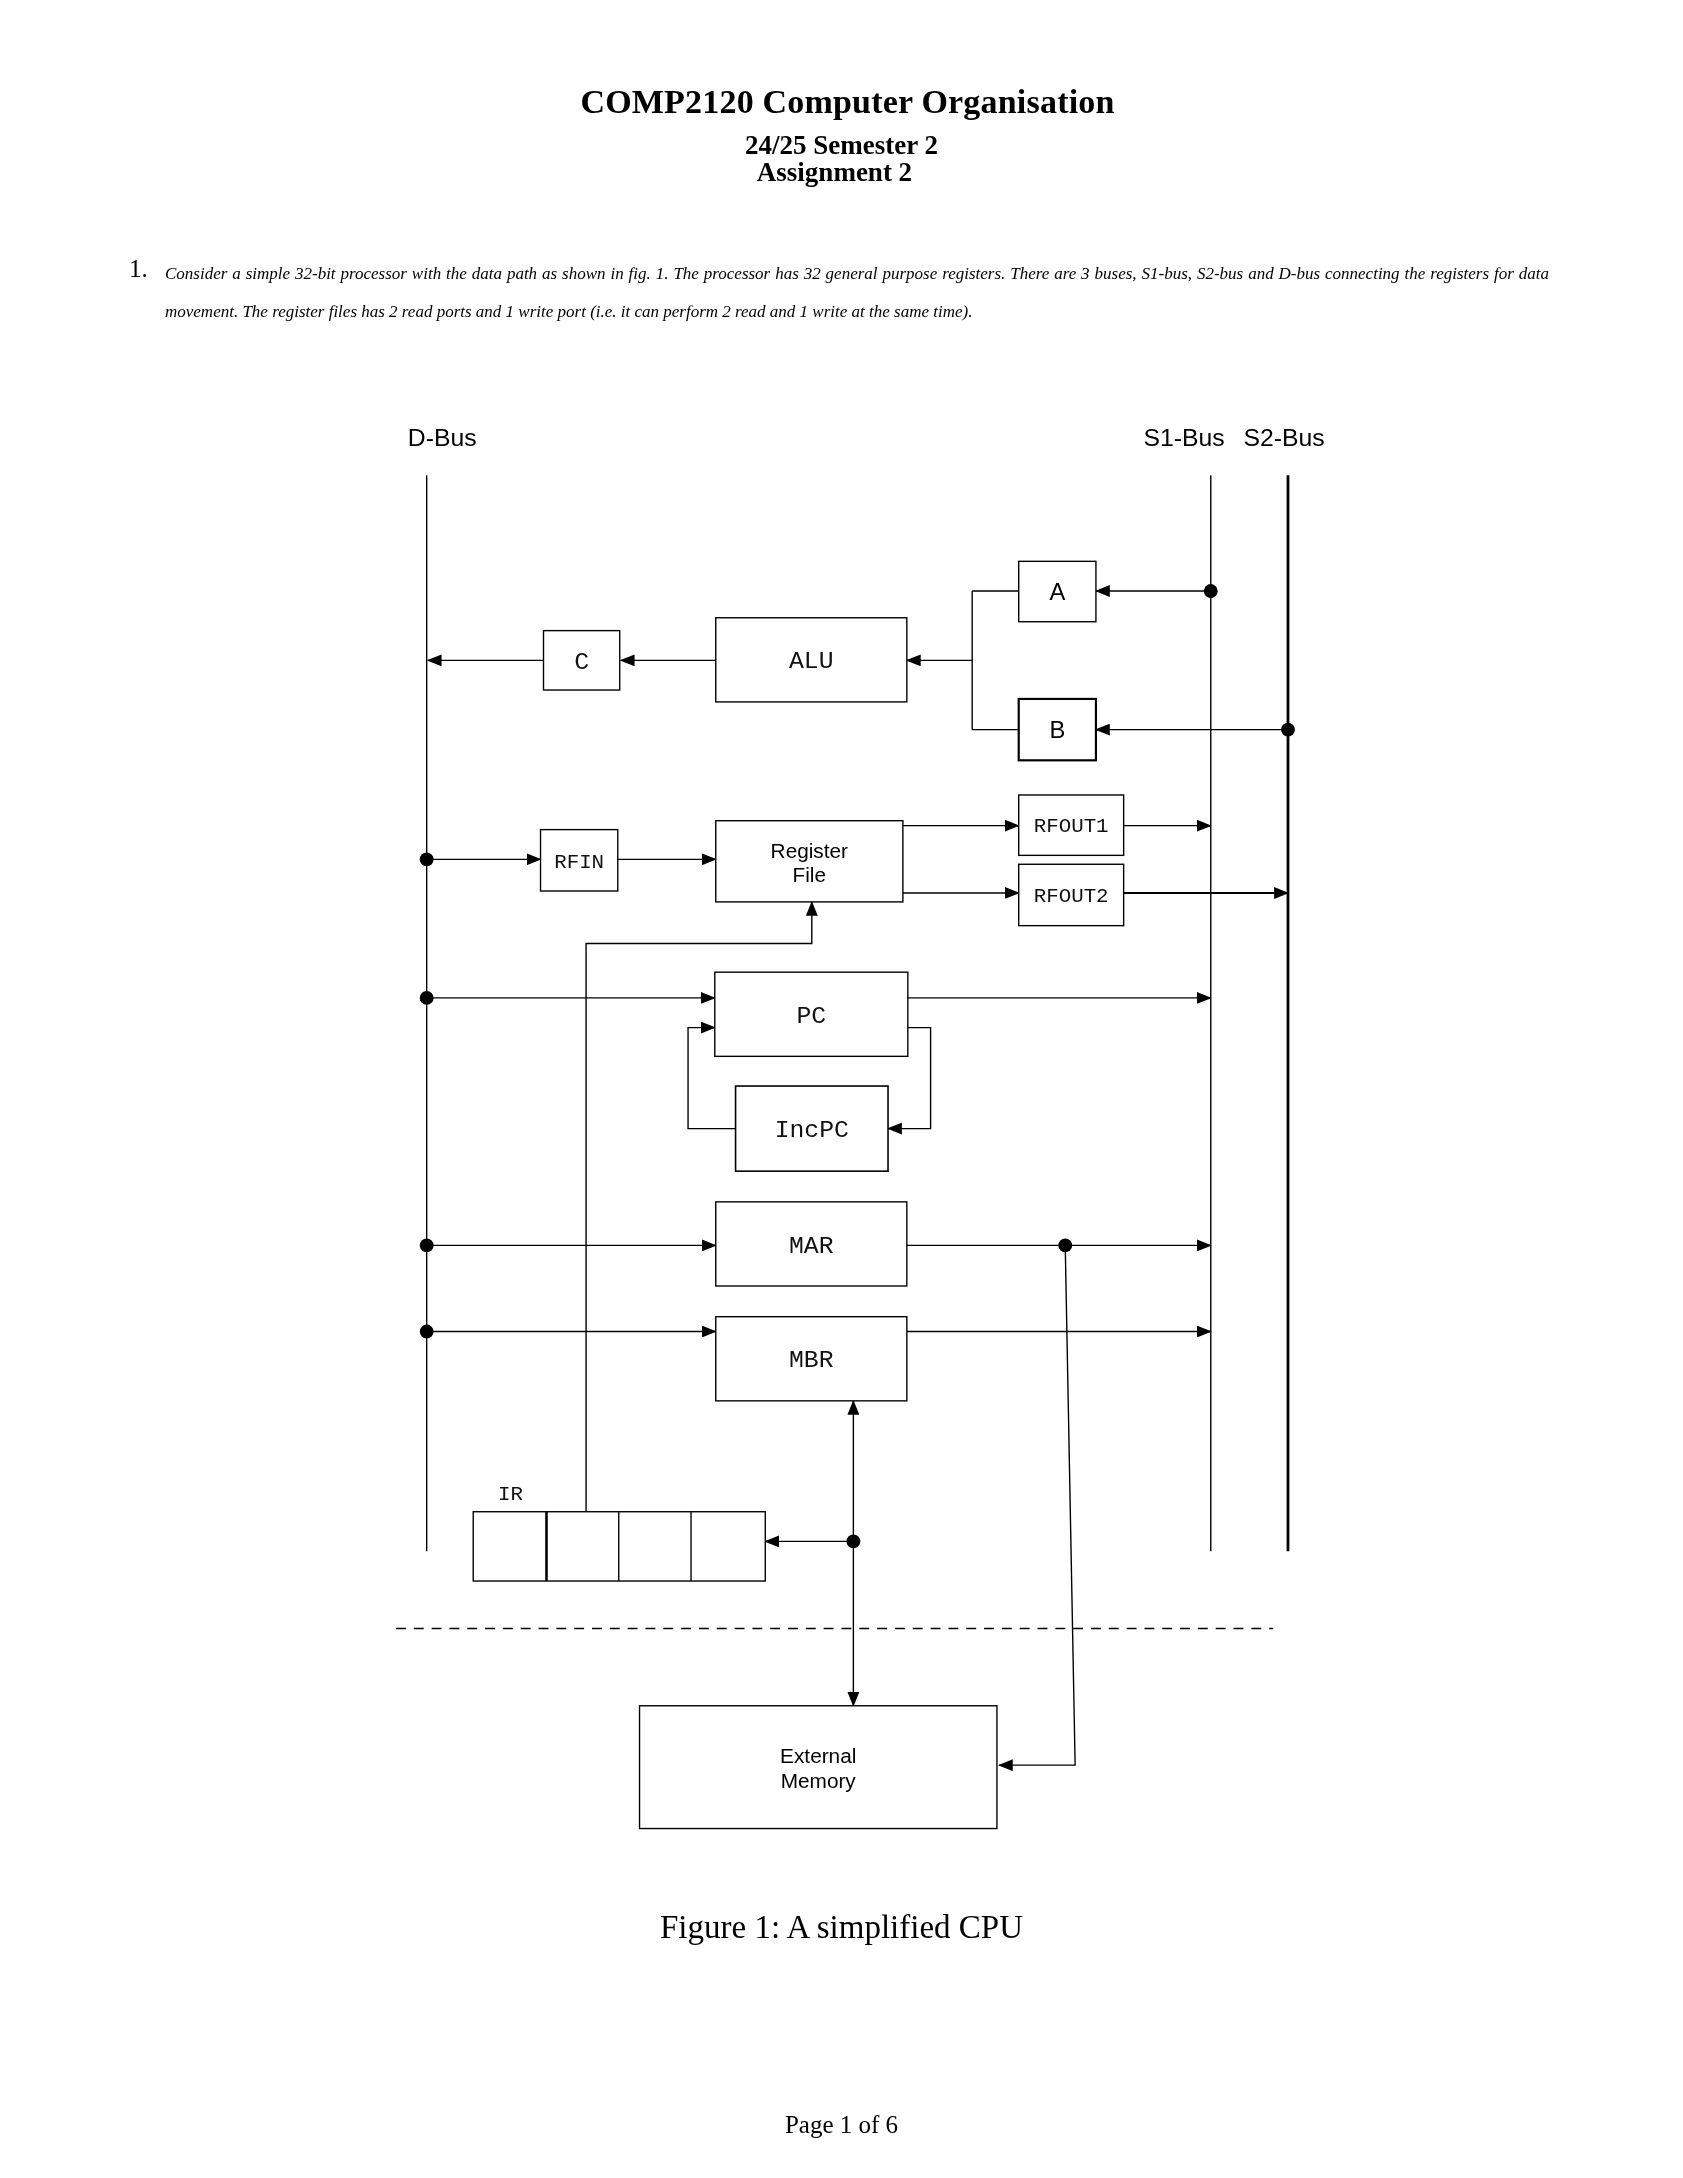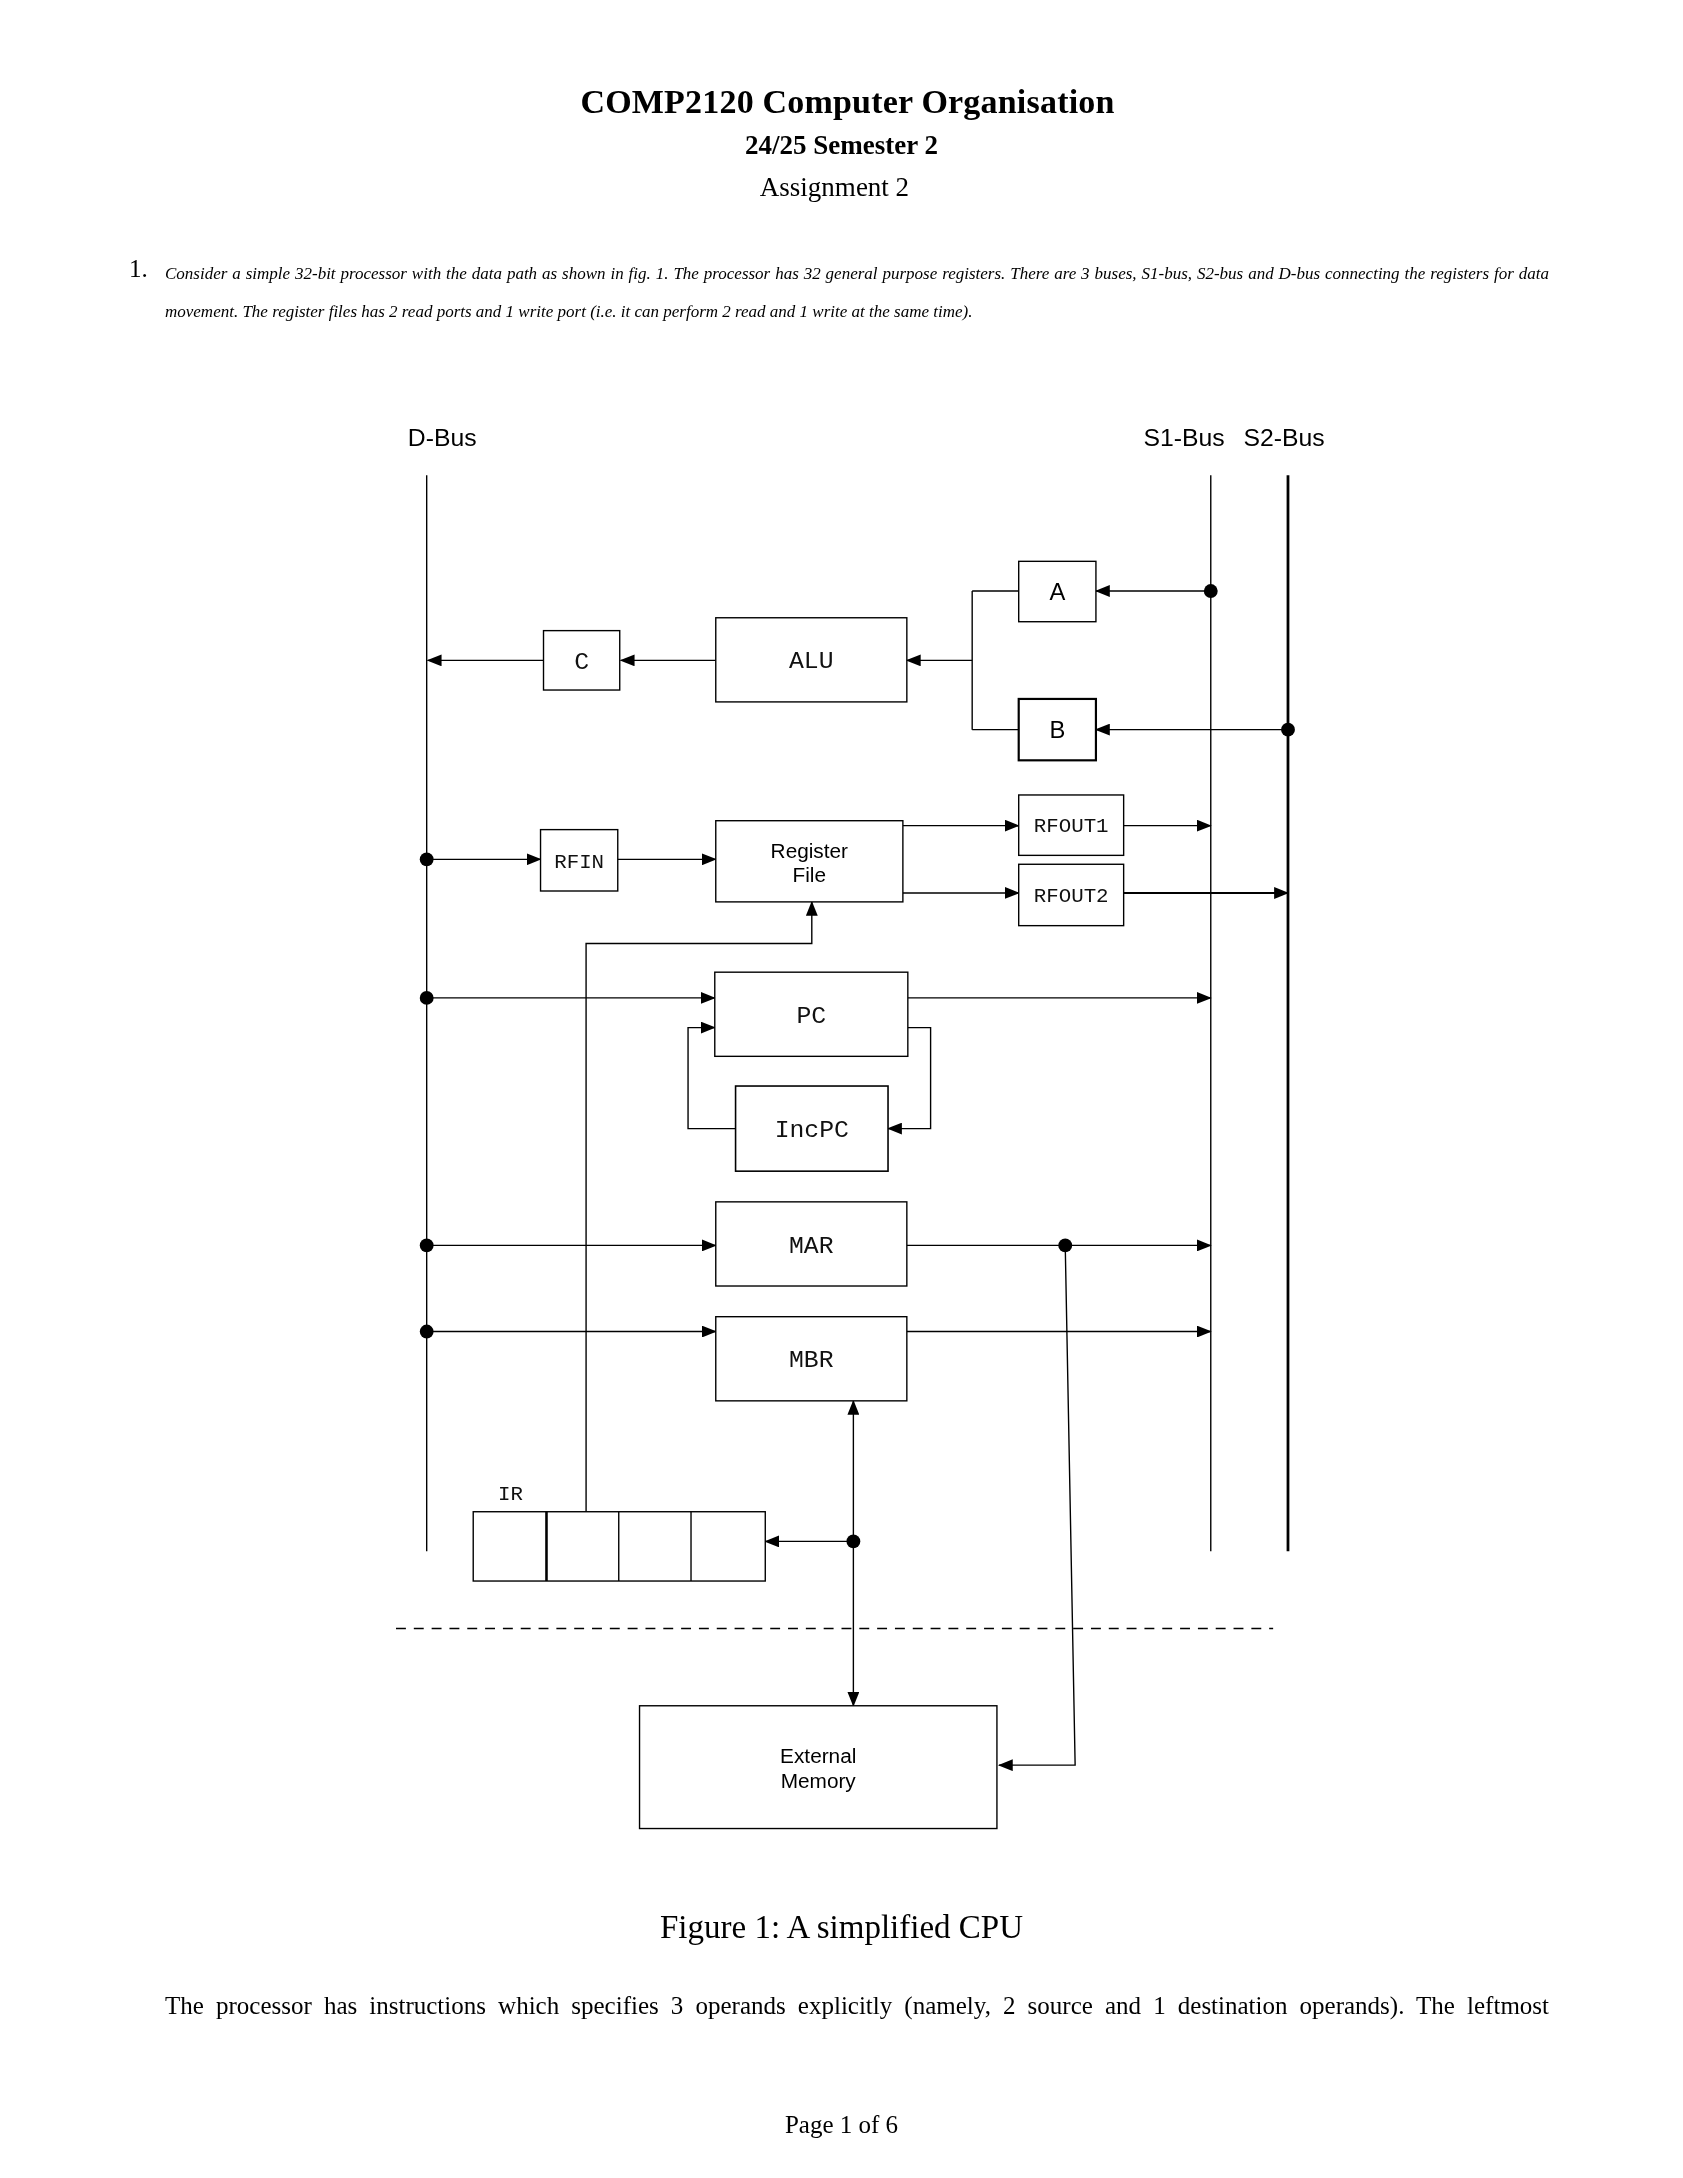--- a/index.html
+++ b/index.html
@@ -2,21 +2,21 @@
 <html><head>
 <meta charset="utf-8">
 <style>
   html,body{margin:0;padding:0;background:#fff;}
   .page{position:relative;width:1683px;height:2178px;background:#ffffff;color:#000;
         font-family:"Liberation Serif", serif;overflow:hidden;}
   .center{text-align:center;}
   .doc-title{position:absolute;left:0;top:83px;width:1683px;font-weight:bold;
              font-size:34px;letter-spacing:0.2px;margin-left:6px;}
   .doc-subtitle{position:absolute;left:0;top:130px;width:1683px;font-weight:bold;font-size:27px;}
-  .doc-assignment{position:absolute;left:0;top:172px;width:1669px;font-weight:normal;font-size:27px;}
+  .doc-assignment{position:absolute;left:0;top:157px;width:1669px;font-weight:bold;font-size:27px;}
   .item-number{position:absolute;left:129px;top:255px;font-size:25px;}
   .body-par{position:absolute;left:165px;top:255px;width:1384px;font-size:17px;
             line-height:38px;text-align:justify;font-style:italic;}
   .fig-caption{position:absolute;left:0;top:1909px;width:1683px;font-size:33px;}
   .cont-par{position:absolute;left:165px;top:1992px;width:1384px;font-size:25px;
             text-align:justify;text-align-last:justify;}
   .page-footer{position:absolute;left:0;top:2099px;width:1683px;font-size:25px;margin-top:12px;}
   svg.diagram{position:absolute;left:0;top:0;}
   svg .buslabel{font-family:"Liberation Sans", sans-serif;font-size:25px;fill:#000;}
   svg .boxlabel-sans{font-family:"Liberation Sans", sans-serif;fill:#000;}
@@ -116,16 +116,15 @@
         <circle cx="431" cy="868" r="7" fill="#000000"></circle>
         <circle cx="431" cy="1008" r="7" fill="#000000"></circle>
         <circle cx="431" cy="1258" r="7" fill="#000000"></circle>
         <circle cx="431" cy="1345" r="7" fill="#000000"></circle>
         <circle cx="1076" cy="1258" r="7" fill="#000000"></circle>
         <circle cx="862" cy="1557" r="7" fill="#000000"></circle>
       </g>
   </svg>
 
   <div class="fig-caption center">Figure 1: A simplified CPU</div>
-  <div class="cont-par">The processor has instructions which specifies 3 operands explicitly (namely, 2 source and 1 destination operands). The leftmost</div>
   <div class="page-footer center">Page 1 of 6</div>
 </div>
 
 
 </body></html>

